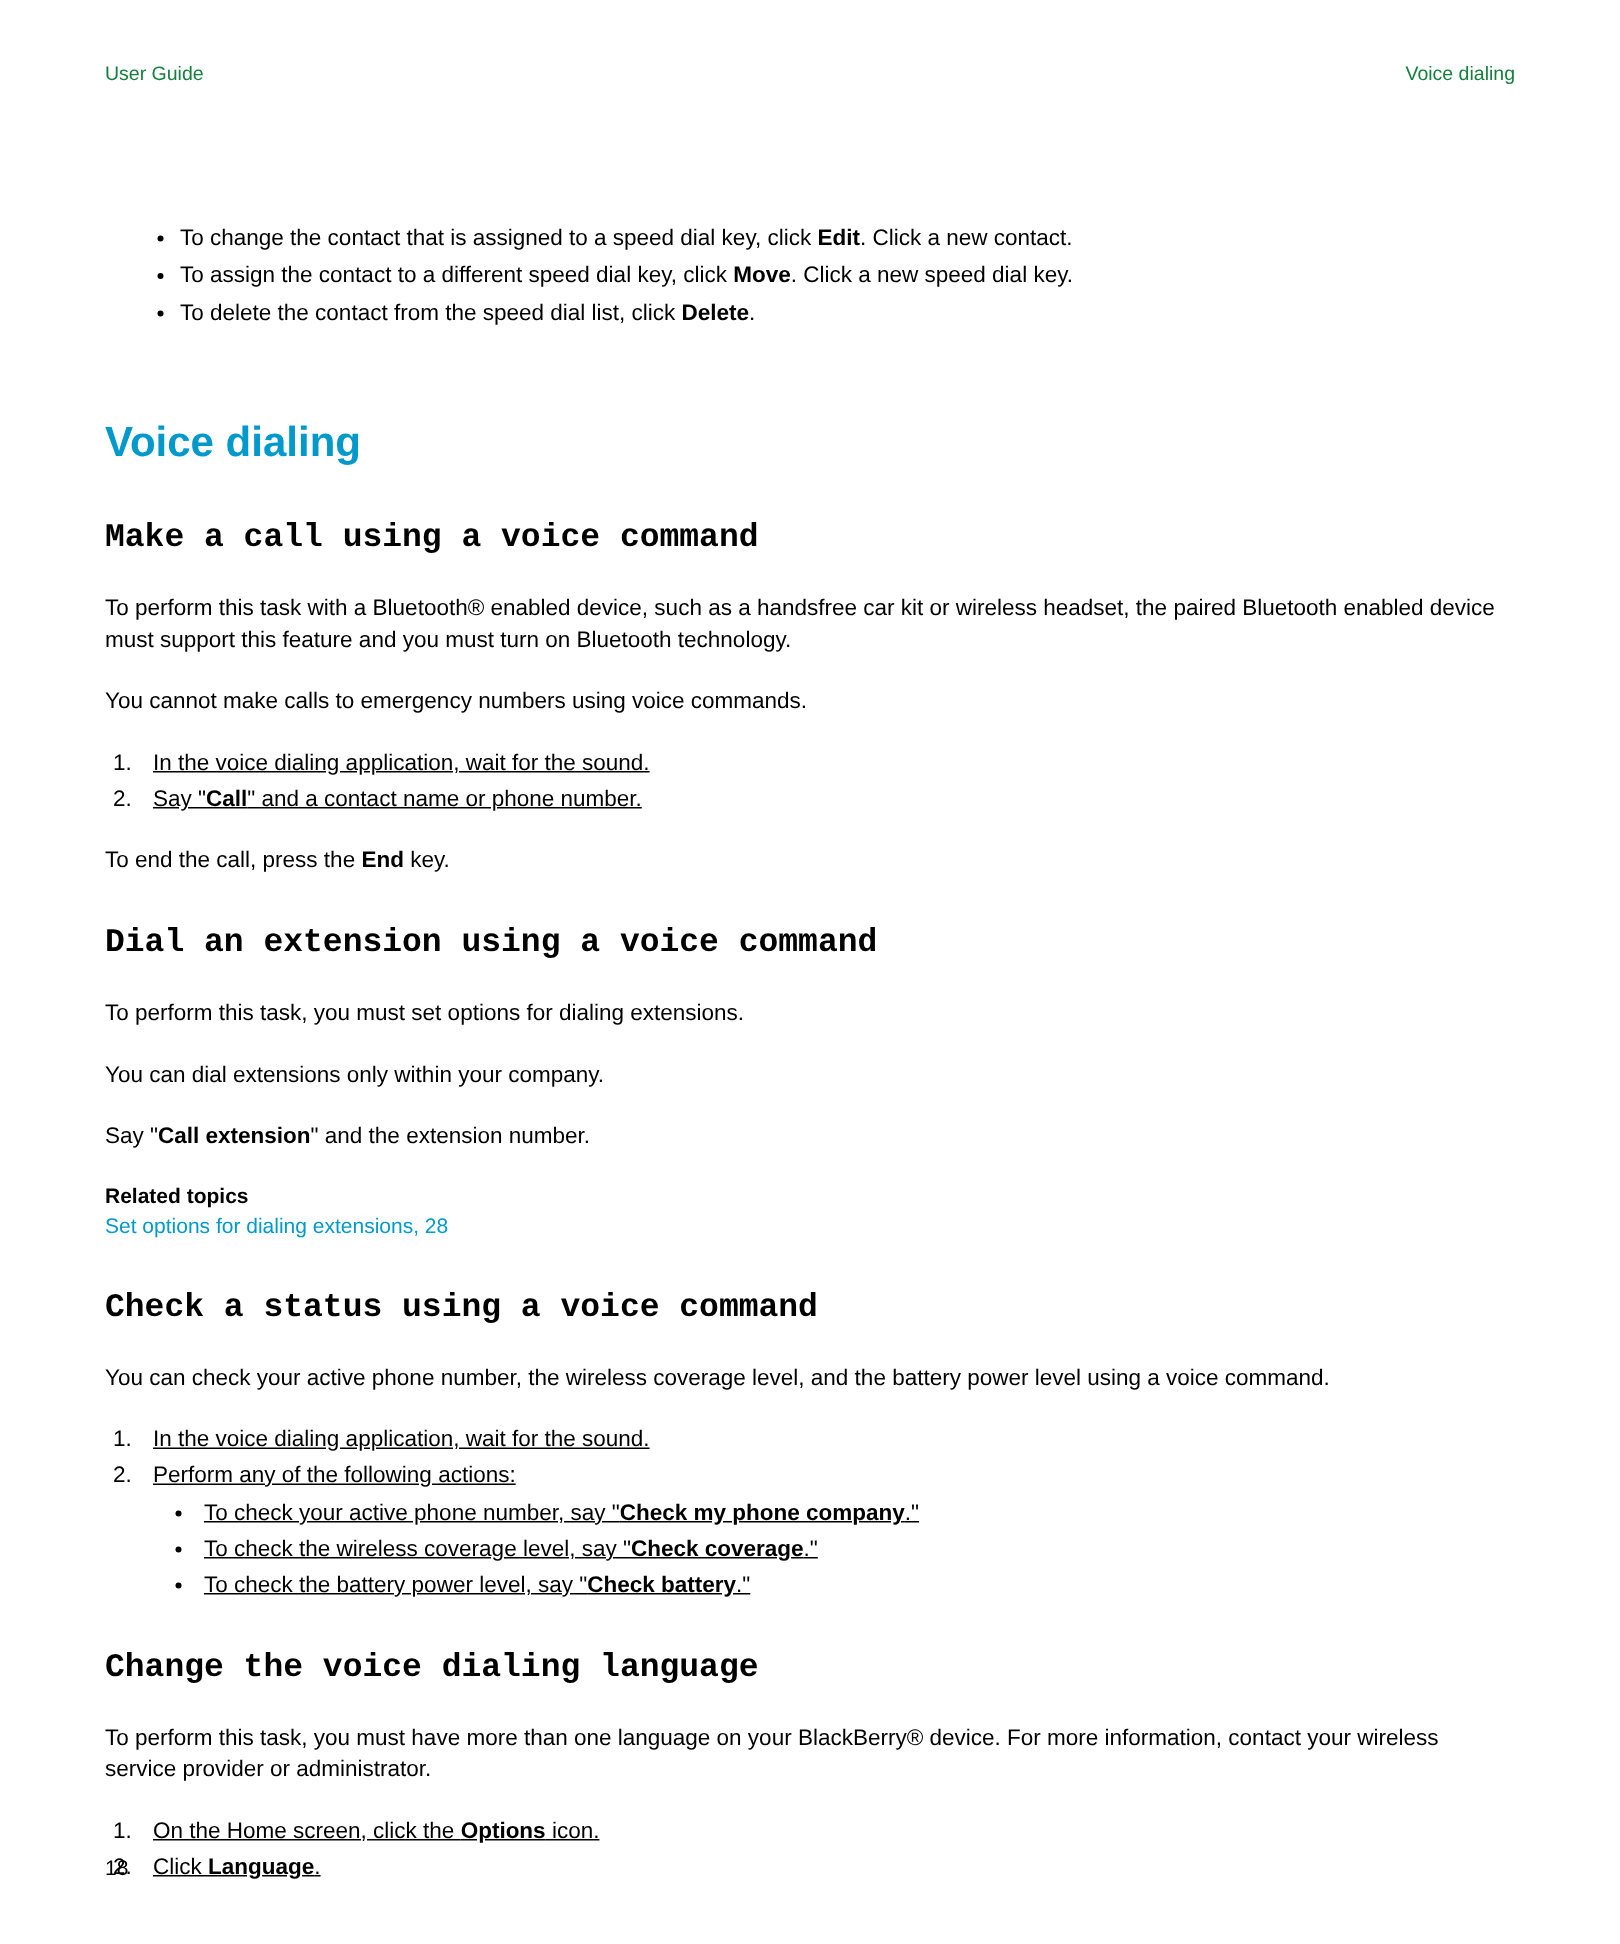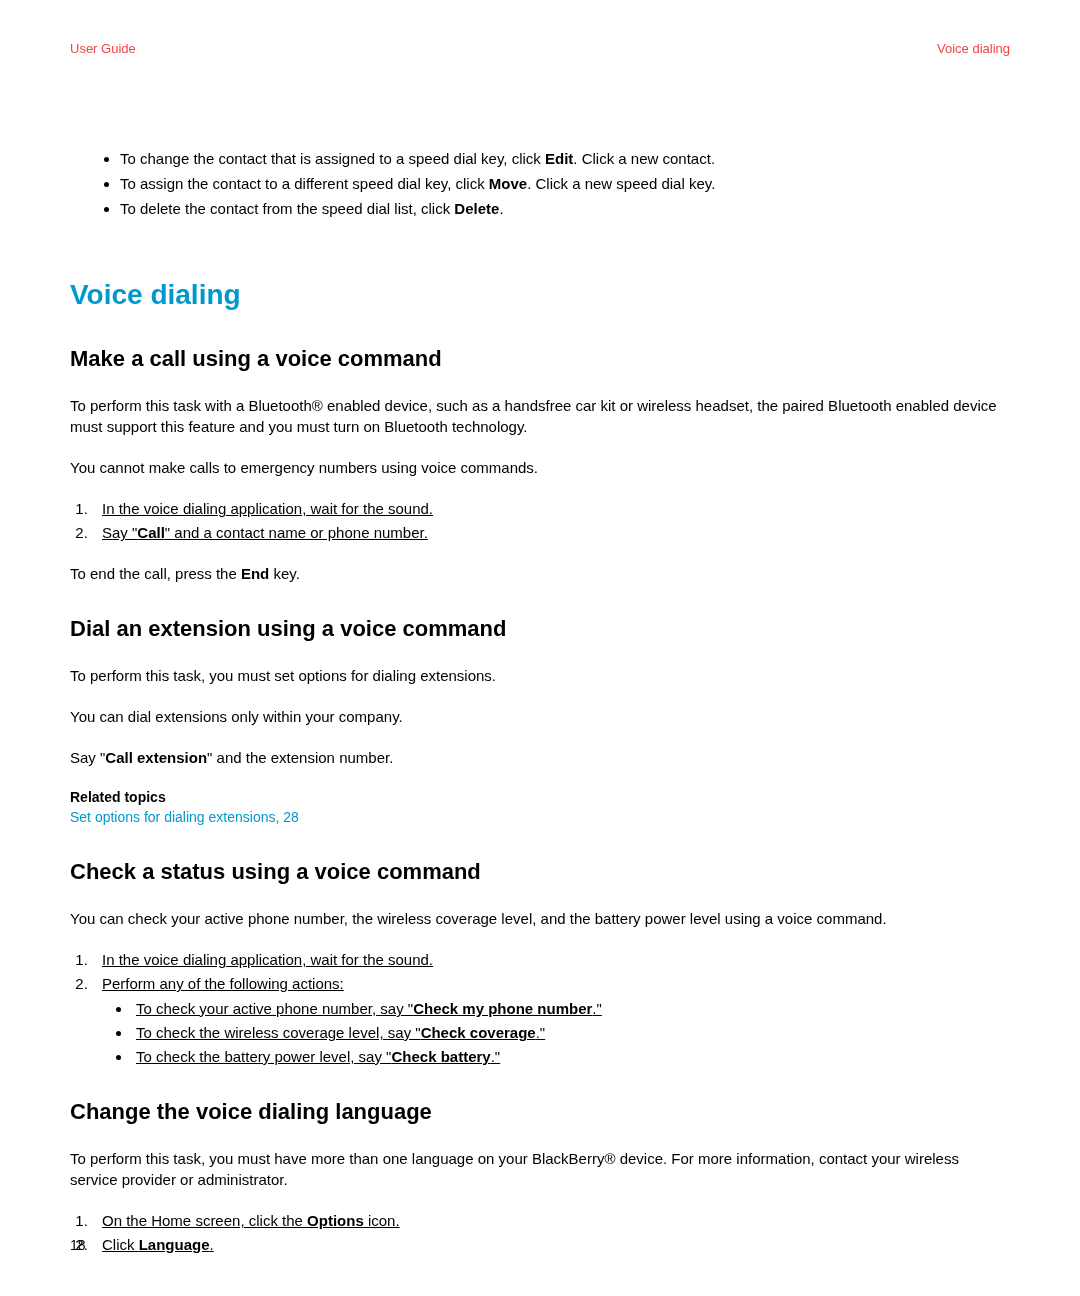--- a/index.html
+++ b/index.html
@@ -10,21 +10,21 @@
     line-height: 1.4;
     width: 1080px;
     height: 1296px;
     box-sizing: border-box;
     position: relative;
   }
   .header {
     display: flex;
     justify-content: space-between;
     font-size: 13px;
-    color: #ef4444;
+    color: #15803d;
     margin-bottom: 90px;
   }
   .top-bullets {
     margin: 0 0 56px 0;
     padding-left: 50px;
     list-style-type: disc;
     font-size: 15px;
   }
   .top-bullets li {
     margin-bottom: 4px;
@@ -33,20 +33,21 @@
     color: #0099cc;
     font-size: 28px;
     font-weight: bold;
     margin: 40px 0 25px 0;
   }
   h2 {
     color: #000;
     font-size: 22px;
     font-weight: bold;
     margin: 30px 0 12px 0;
+    font-family: Liberation Mono, monospace;
   }
   p {
     font-size: 15px;
     margin: 20px 0;
   }
   ol {
     font-size: 15px;
     padding-left: 22px;
     margin: 6px 0;
     text-decoration: underline;
@@ -114,21 +115,21 @@
 <p><span>Say "</span><span class="bold">Call extension</span><span>" and the extension number.</span></p>
 <div class="related-label">Related topics</div>
 <div class="link">Set options for dialing extensions, 28</div>
 
 <h2>Check a status using a voice command</h2>
 <p>You can check your active phone number, the wireless coverage level, and the battery power level using a voice command.</p>
 <ol>
   <li>In the voice dialing application, wait for the sound.</li>
   <li><span>Perform any of the following actions:</span>
     <ul class="inner">
-      <li><span>To check your active phone number, say "</span><span class="bold">Check my phone number</span><span>."</span></li>
+      <li><span>To check your active phone number, say "</span><span class="bold">Check my phone company</span><span>."</span></li>
       <li><span>To check the wireless coverage level, say "</span><span class="bold">Check coverage</span><span>."</span></li>
       <li><span>To check the battery power level, say "</span><span class="bold">Check battery</span><span>."</span></li>
     </ul>
   </li>
 </ol>
 
 <h2>Change the voice dialing language</h2>
 <p>To perform this task, you must have more than one language on your BlackBerry® device. For more information, contact your wireless service provider or administrator.</p>
 <ol>
   <li><span>On the Home screen, click the </span><span class="bold">Options</span><span> icon.</span></li>

